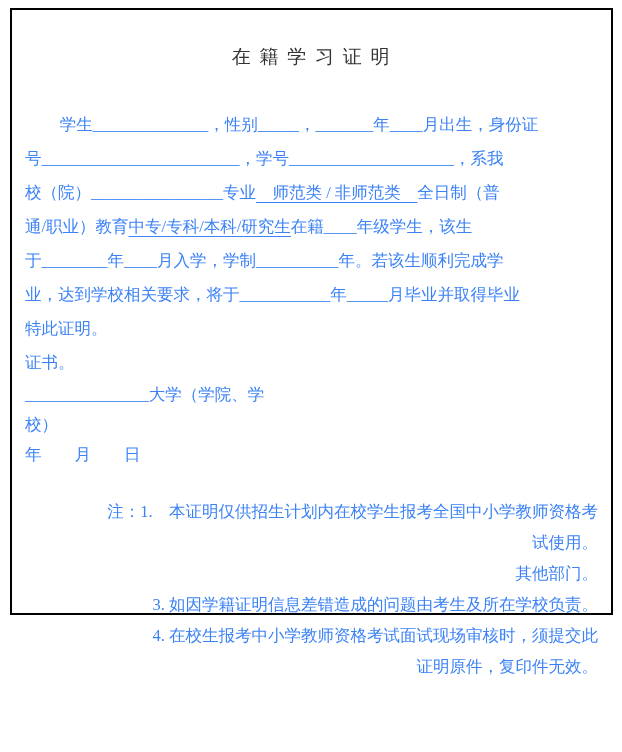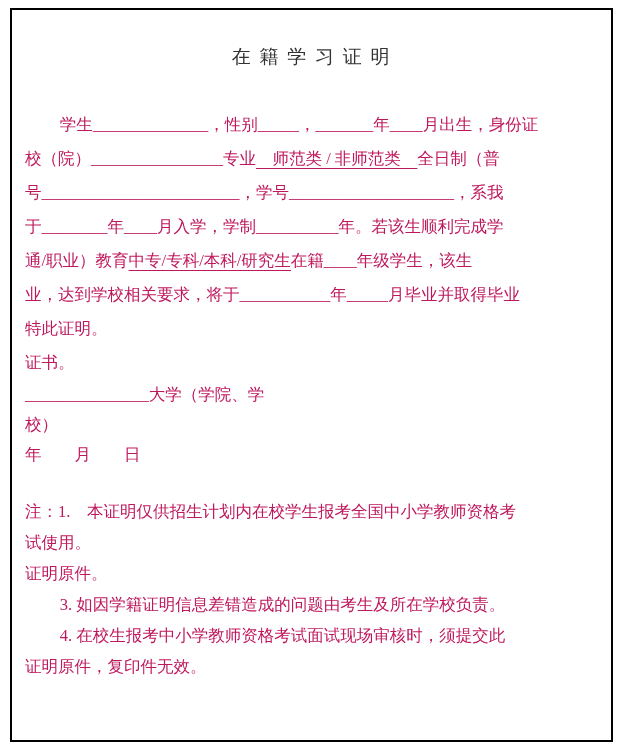--- a/index.html
+++ b/index.html
@@ -13,21 +13,21 @@
     position: relative;
     overflow: hidden;
     font-family: "Liberation Serif", "DejaVu Serif", serif;
     color: #262626;
   }
   .frame {
     position: absolute;
     left: 10px;
     top: 8px;
     width: 603px;
-    height: 734px;
+    height: 607px;
     border: 2px solid #000000;
     box-sizing: border-box;
     background: #ffffff;
   }
   .content {
     padding: 12px 13px 0 13px;
   }
   .title {
     text-align: center;
     font-size: 19px;
@@ -35,62 +35,62 @@
     color: #333333;
     margin-top: 22px;
     height: 26px;
     line-height: 26px;
     margin-bottom: 38px;
     white-space: pre;
   }
   .line {
     font-size: 16.5px;
     white-space: pre-wrap;
-    color: #be185d;
+    color: #3b82f6;
   }
   .body-section .line { line-height: 34px; }
   .sig-section  .line { line-height: 30px; }
-  .note-section .line { line-height: 31px; }
+  .note-section .line { line-height: 31px; text-align: right; }
   .note-section { margin-top: 26px; }
   .indent { text-indent: 2.1em; }
   .right  { text-align: left; }
   .right-pad { padding-right: 44px; }
   .u {
     text-decoration: underline;
     text-decoration-thickness: 1.3px;
     text-underline-offset: 4px;
     text-decoration-skip-ink: none;
   }
 </style>
 </head>
 <body>
 
 <div class="frame">
   <div class="content">
     <div class="title">在 籍 学 习 证 明</div>
 
     <div class="body-section" id="body-lines">
         <div class="line indent"><span>学生______________，性别_____，_______年____月出生，身份证</span></div>
+        <div class="line"><span>号________________________，学号____________________，系我</span></div>
         <div class="line"><span>校（院）________________专业</span><span class="u">　师范类 / 非师范类　</span><span>全日制（普</span></div>
-        <div class="line"><span>号________________________，学号____________________，系我</span></div>
+        <div class="line"><span>通/职业）教育</span><span class="u">中专/专科/本科/研究生</span><span>在籍____年级学生，该生</span></div>
         <div class="line"><span>于________年____月入学，学制__________年。若该生顺利完成学</span></div>
-        <div class="line"><span>通/职业）教育</span><span class="u">中专/专科/本科/研究生</span><span>在籍____年级学生，该生</span></div>
         <div class="line"><span>业，达到学校相关要求，将于___________年_____月毕业并取得毕业</span></div>
         <div class="line"><span>特此证明。</span></div>
         <div class="line"><span>证书。</span></div>
       </div>
 
     <div class="sig-section" id="signature-lines">
         <div class="line right"><span>_______________大学（学院、学</span></div>
         <div class="line"><span>校）</span></div>
         <div class="line right right-pad"><span>年　　月　　日</span></div>
       </div>
 
     <div class="note-section" id="note-lines">
         <div class="line"><span>注：1.　本证明仅供招生计划内在校学生报考全国中小学教师资格考</span></div>
         <div class="line"><span>试使用。</span></div>
-        <div class="line"><span>证明原件。</span></div>
+        <div class="line"><span>其他部门。</span></div>
         <div class="line indent"><span>3. 如因学籍证明信息差错造成的问题由考生及所在学校负责。</span></div>
         <div class="line indent"><span>4. 在校生报考中小学教师资格考试面试现场审核时，须提交此</span></div>
         <div class="line"><span>证明原件，复印件无效。</span></div>
       </div>
   </div>
 </div>
 
 </body></html>

